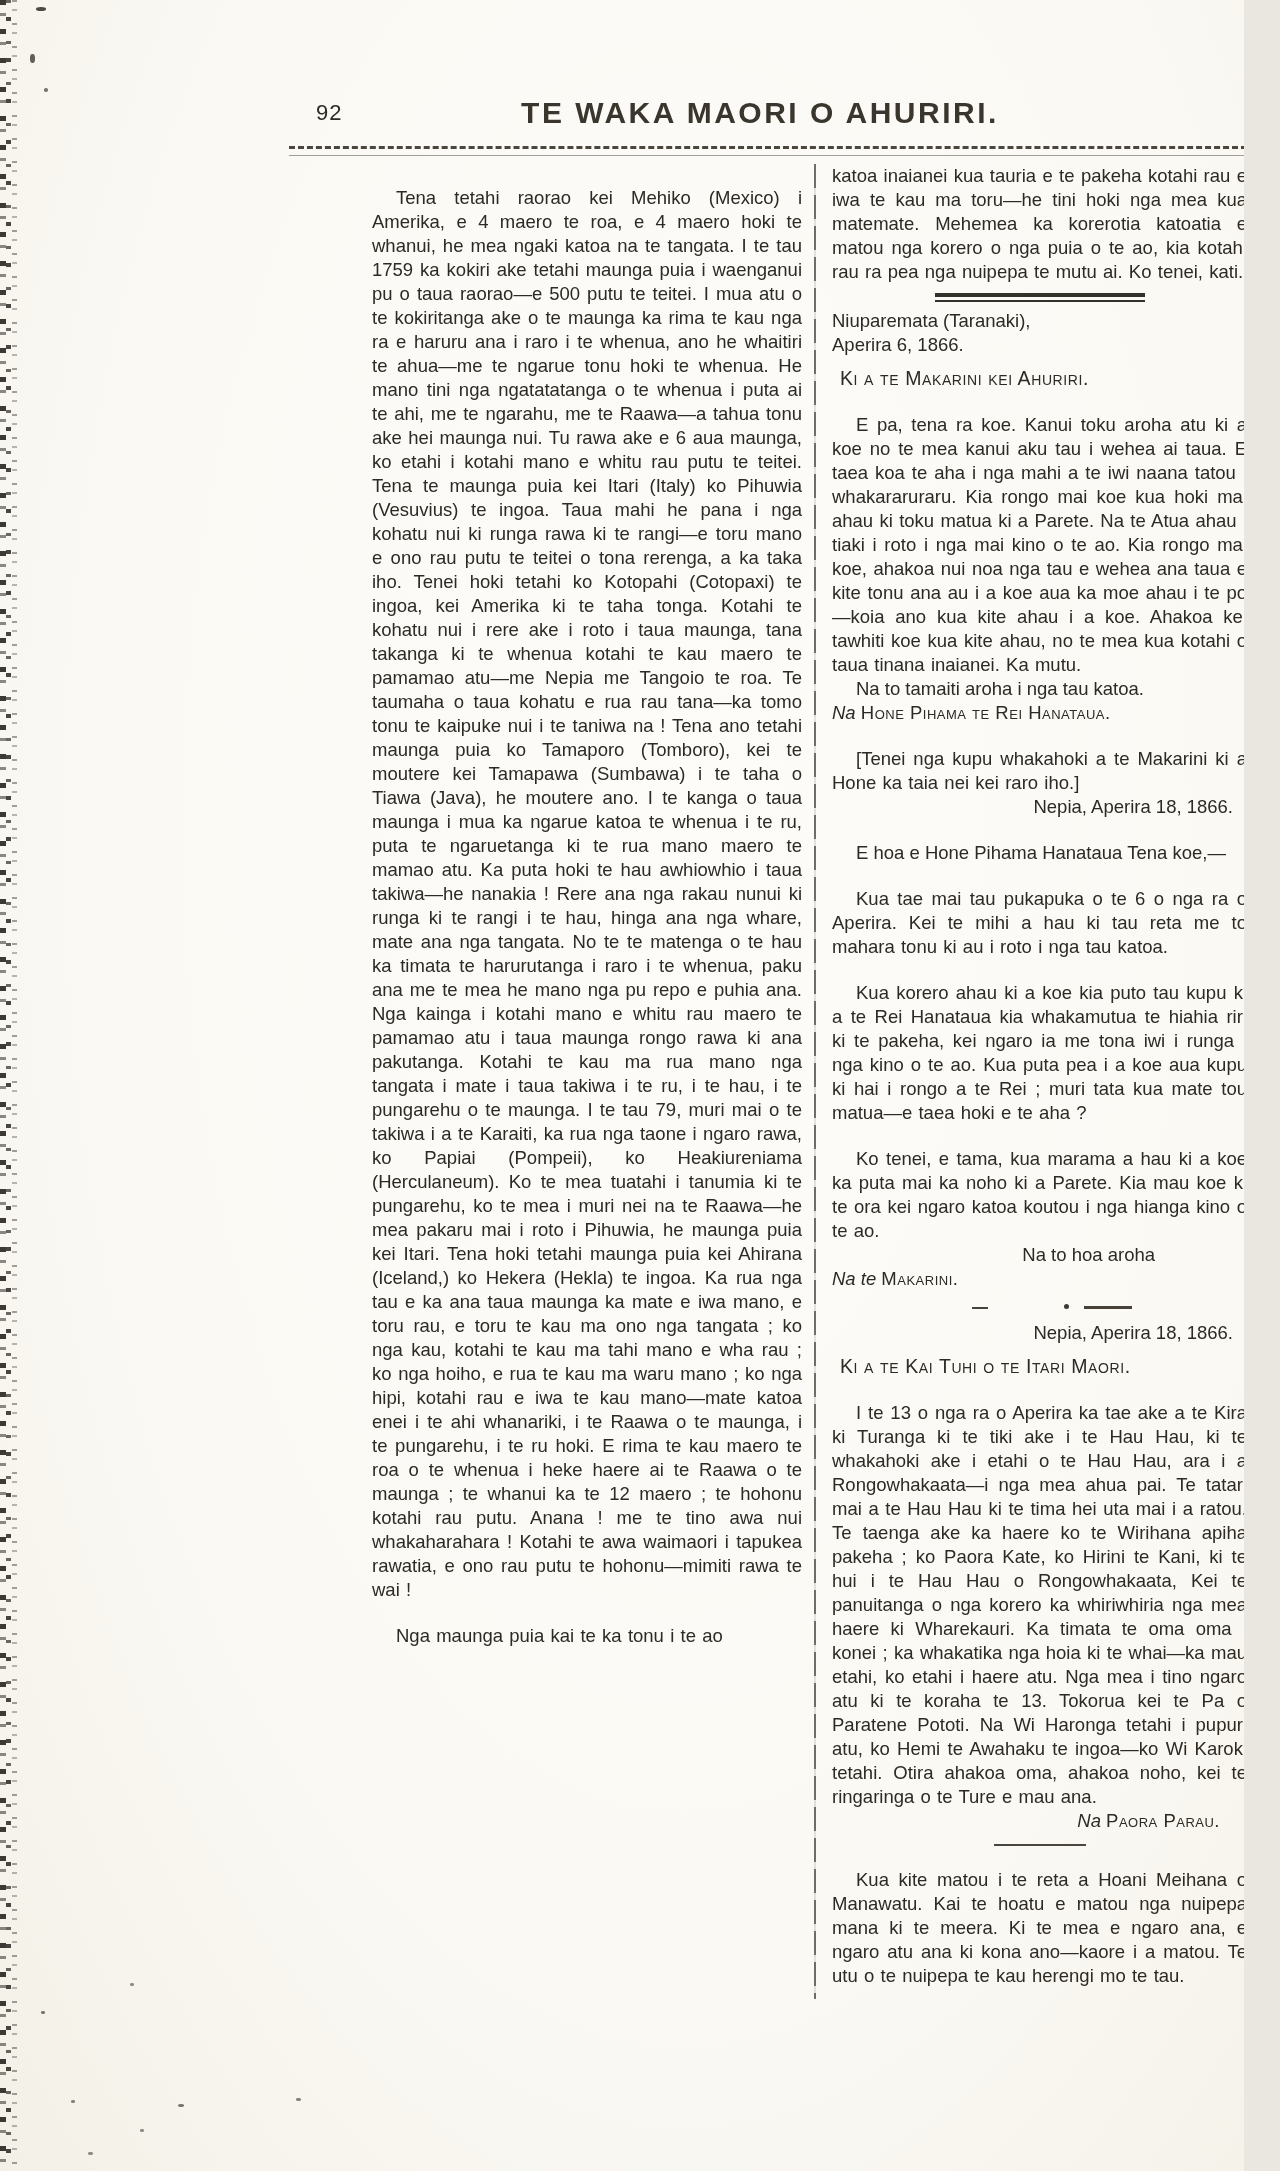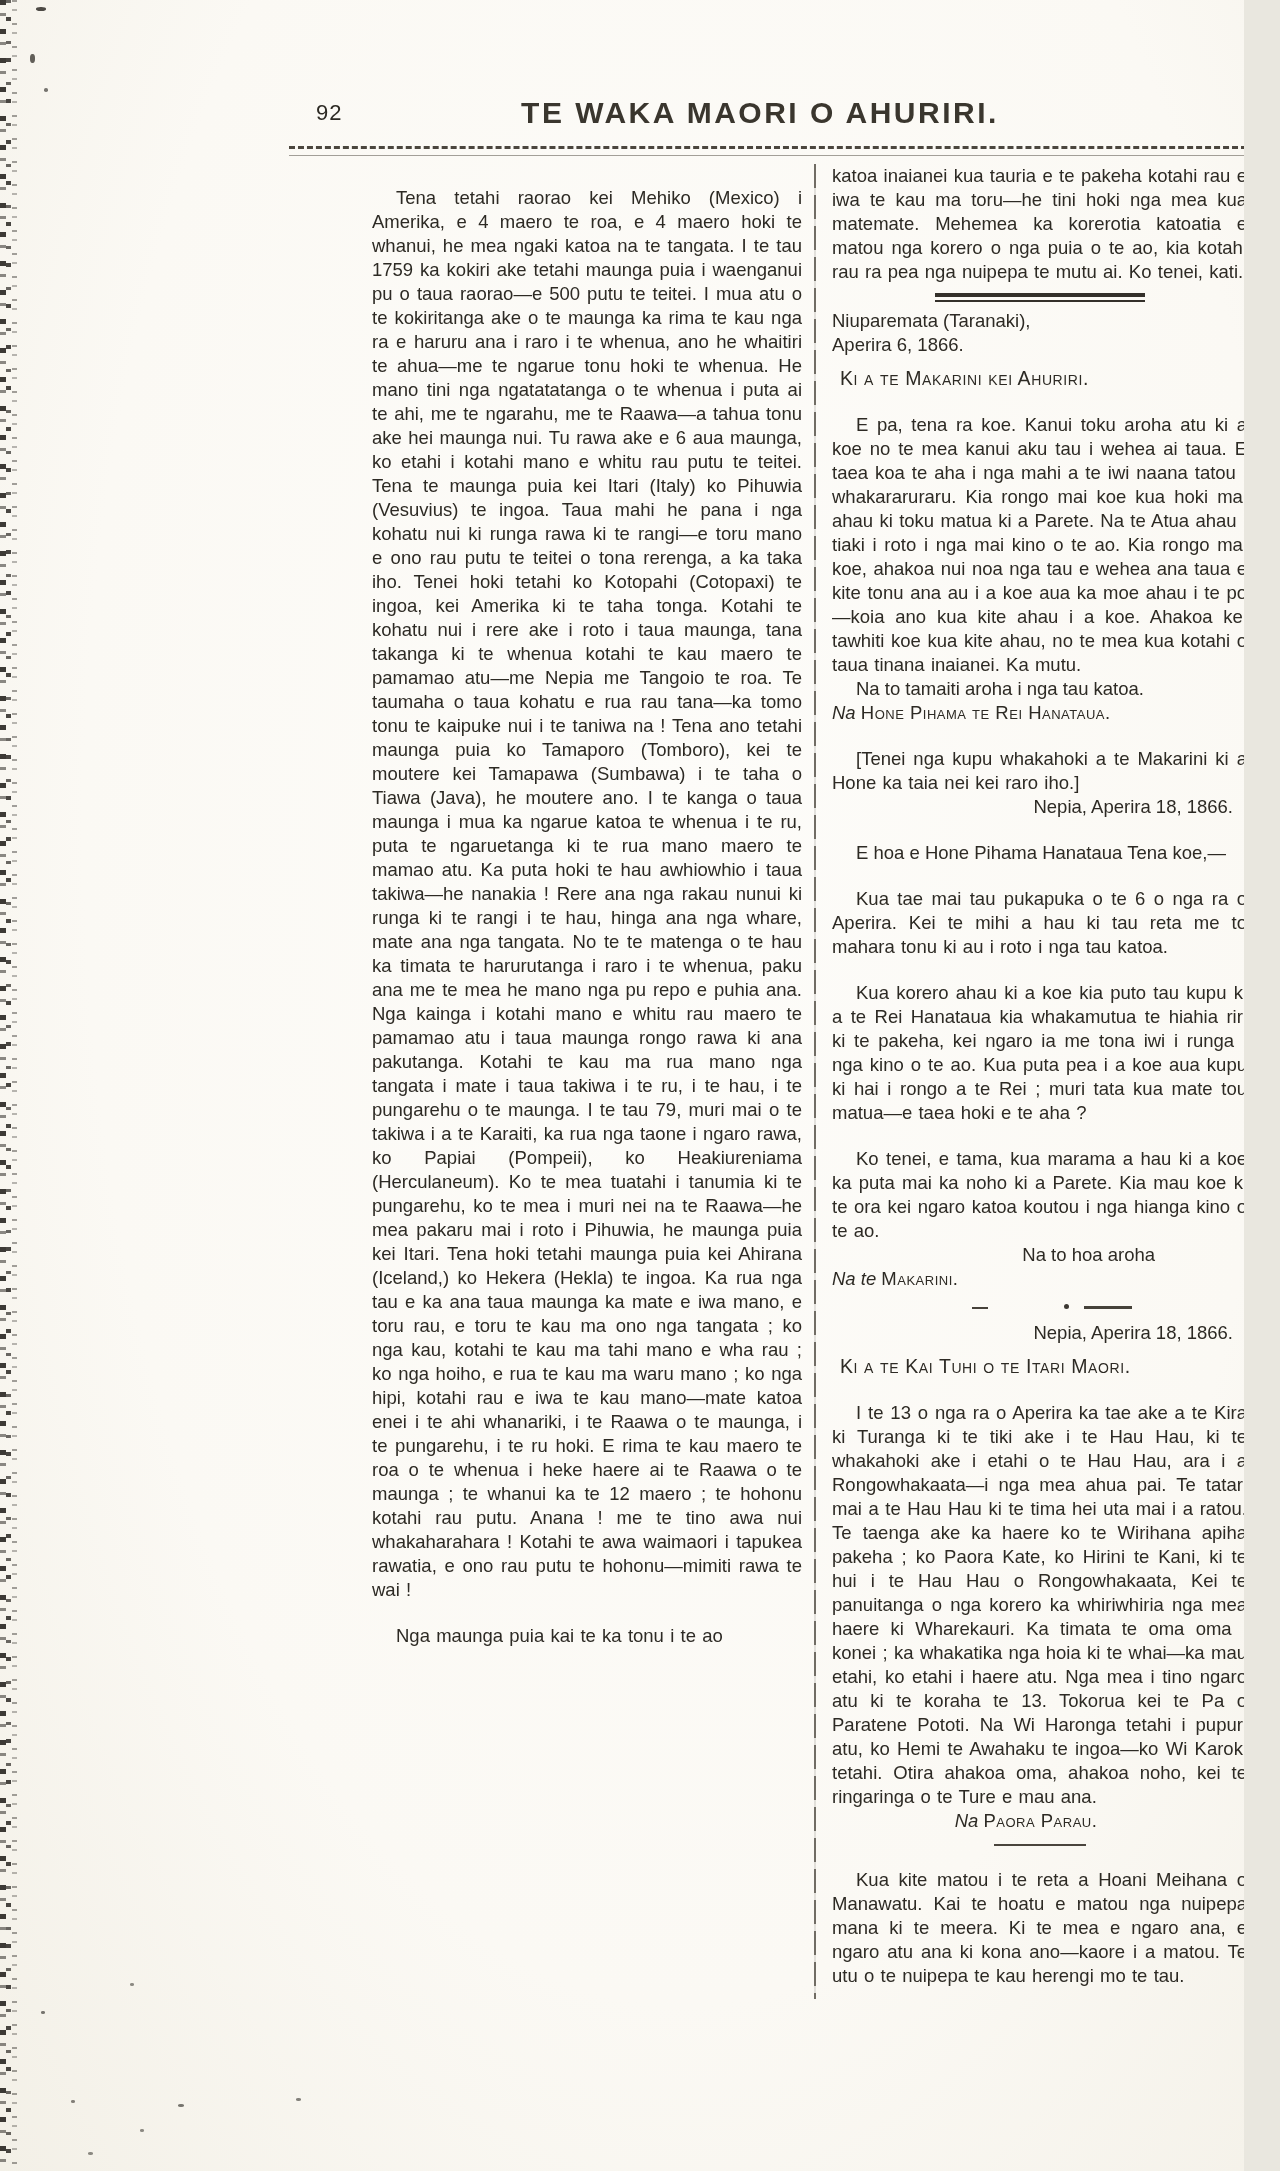--- a/index.html
+++ b/index.html
@@ -48,21 +48,21 @@
     font-variant:small-caps; letter-spacing:.6px;
   }
   .smallcaps { font-variant:small-caps; letter-spacing:.5px; }
   .sig-prefix { font-style:italic; }
   .place-line { text-align:left; padding-right:4px; }
   .date-line  { padding-right:21px; }
   .date-line-flush { text-align:right; padding-right:14px; }
   .valediction { text-indent:24px; }
   .val-right { text-align:right; padding-right:92px; }
   .sig-right { text-align:left; padding-right:14px; }
-  .sig-right-2 { text-align:center; padding-right:27px; }
+  .sig-right-2 { text-align:right; padding-right:27px; }
   
   .section-rule-heavy {
     width:210px; height:3px; margin:9px auto 7px;
     border-top:4px solid #34302a; border-bottom:2px solid #34302a;
   }
   .ornament { height:20px; margin:6px 0 4px; position:relative; }
   .ornament .seg-a { position:absolute; left:140px; top:10px; width:16px; height:2px; background:#46423a; }
   .ornament .dot   { position:absolute; left:232px; top:7px;  width:5px;  height:5px; border-radius:50%; background:#3c3832; }
   .ornament .seg-b { position:absolute; left:252px; top:9px;  width:48px; height:2.5px; background:#46423a; }
   .rule-short { width:92px;  height:2px; margin:11px auto 10px; background:#4a453d; }

